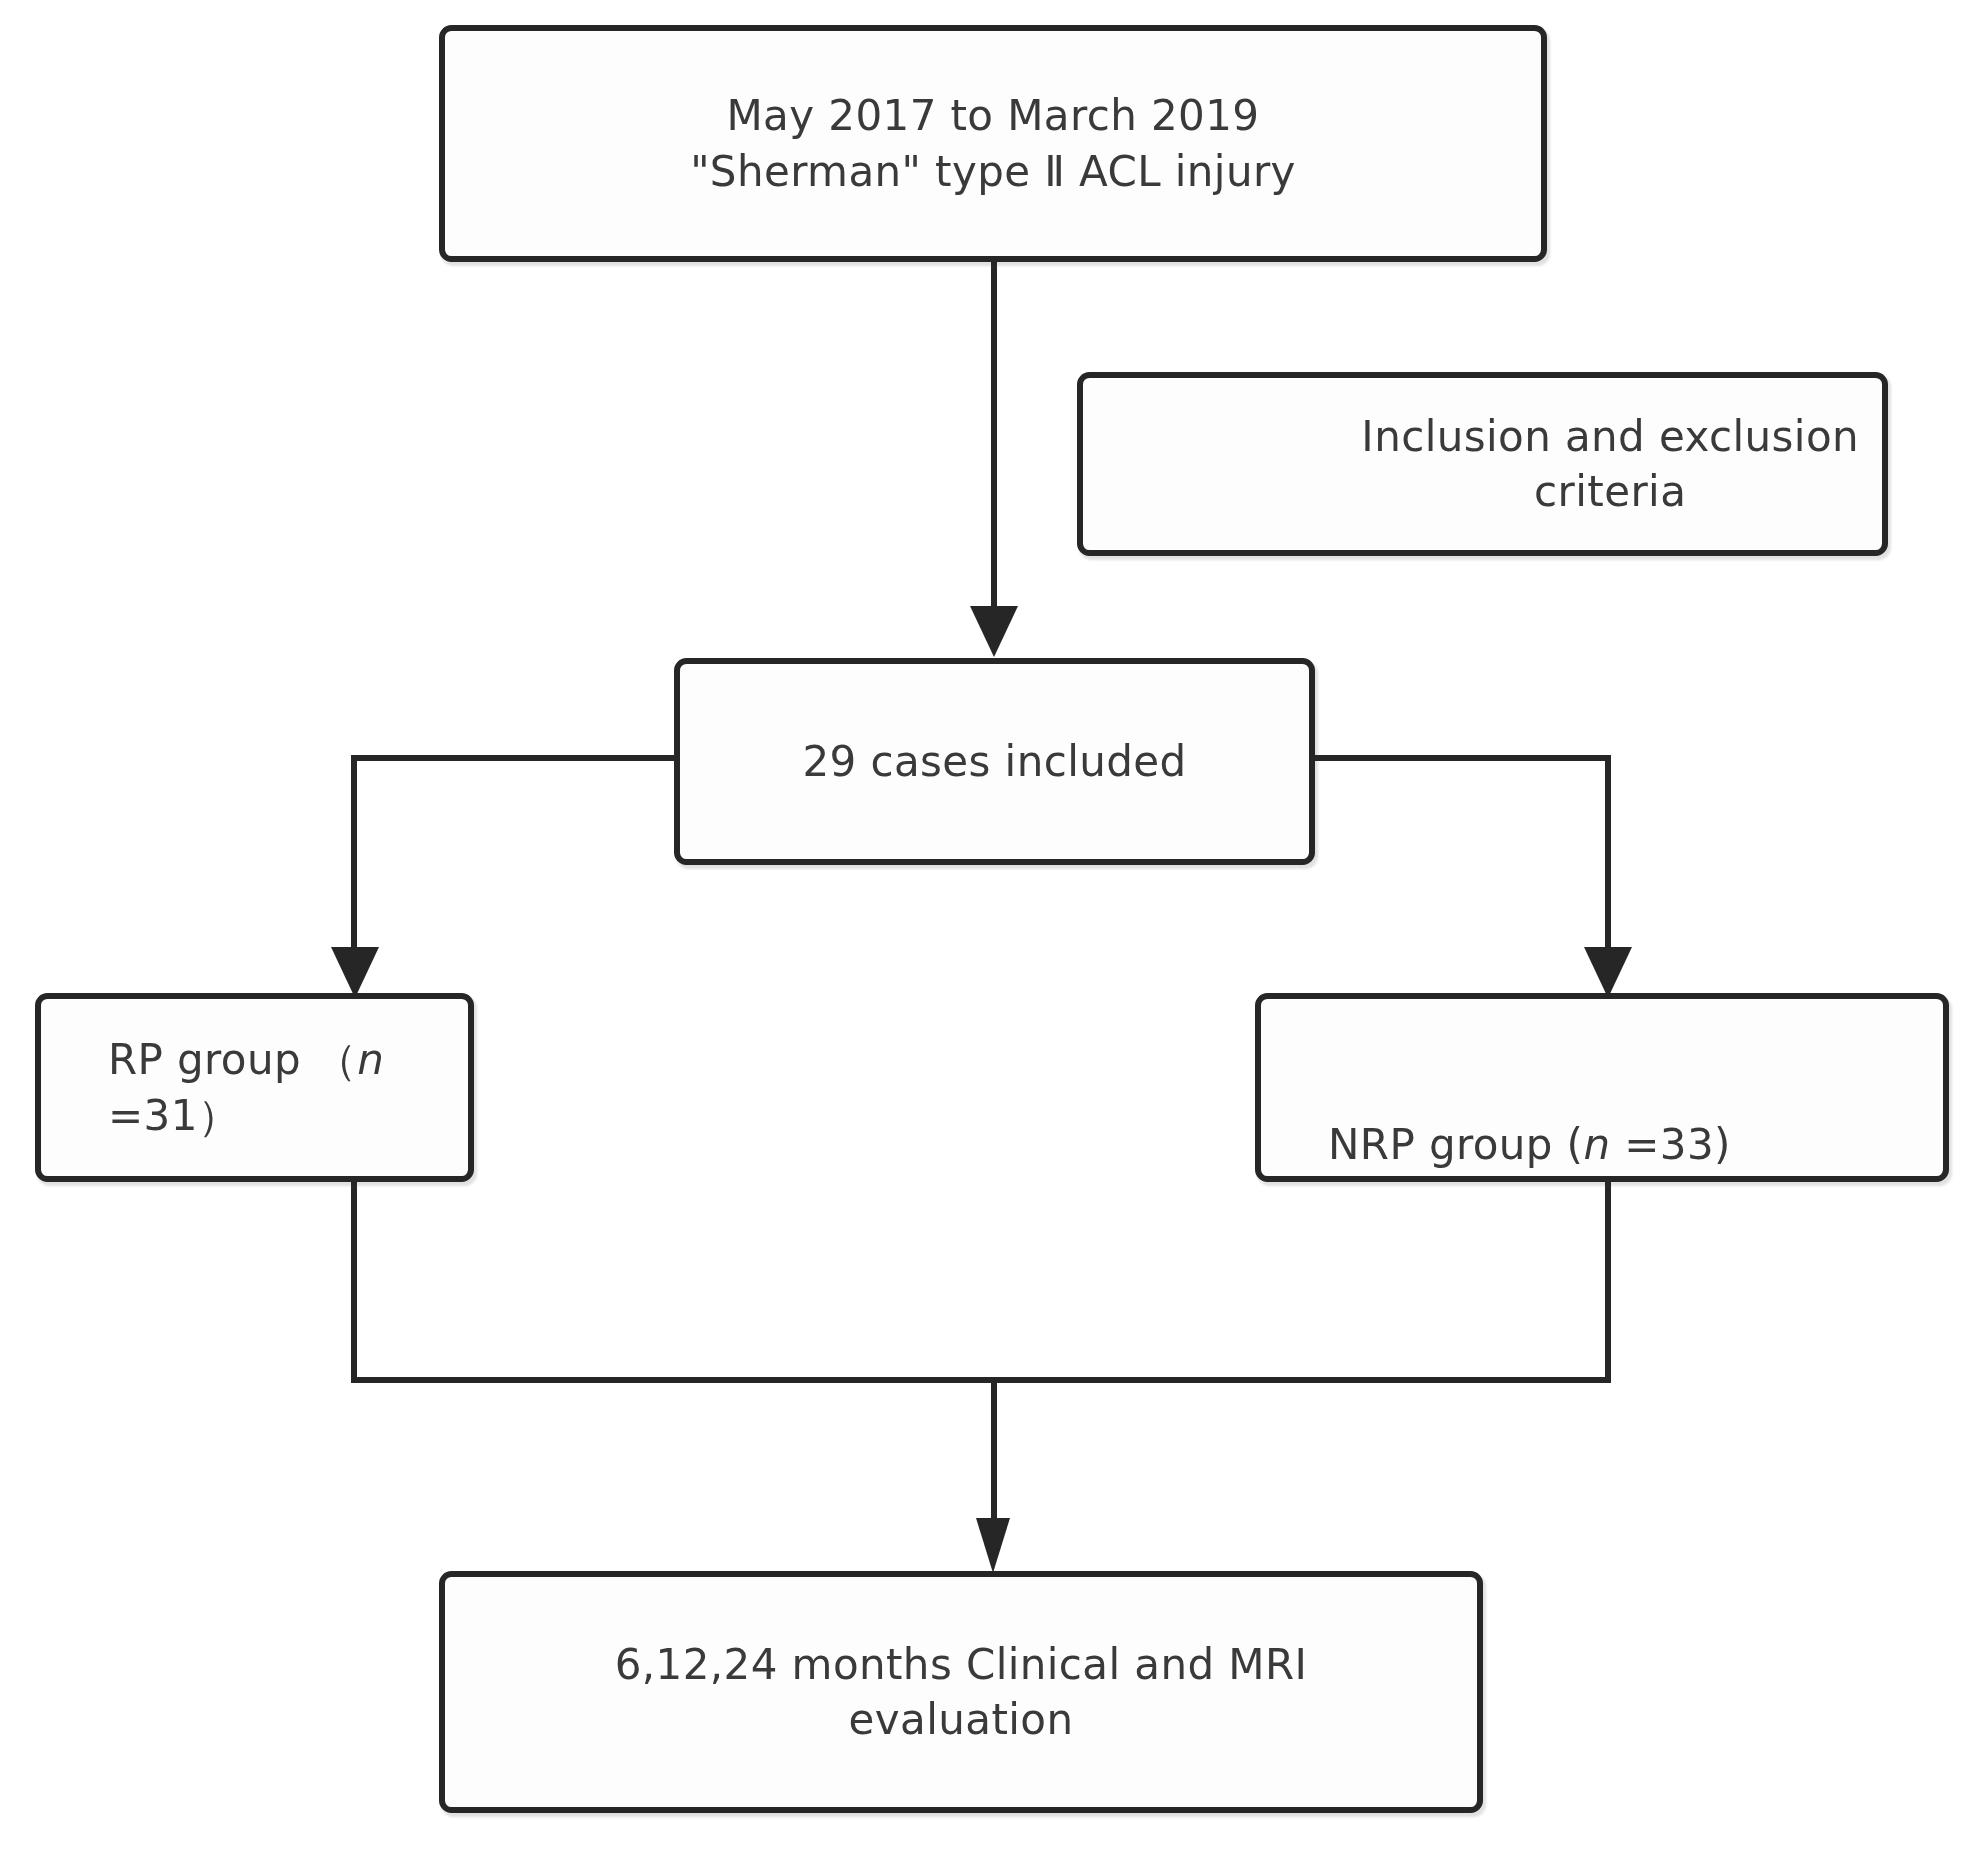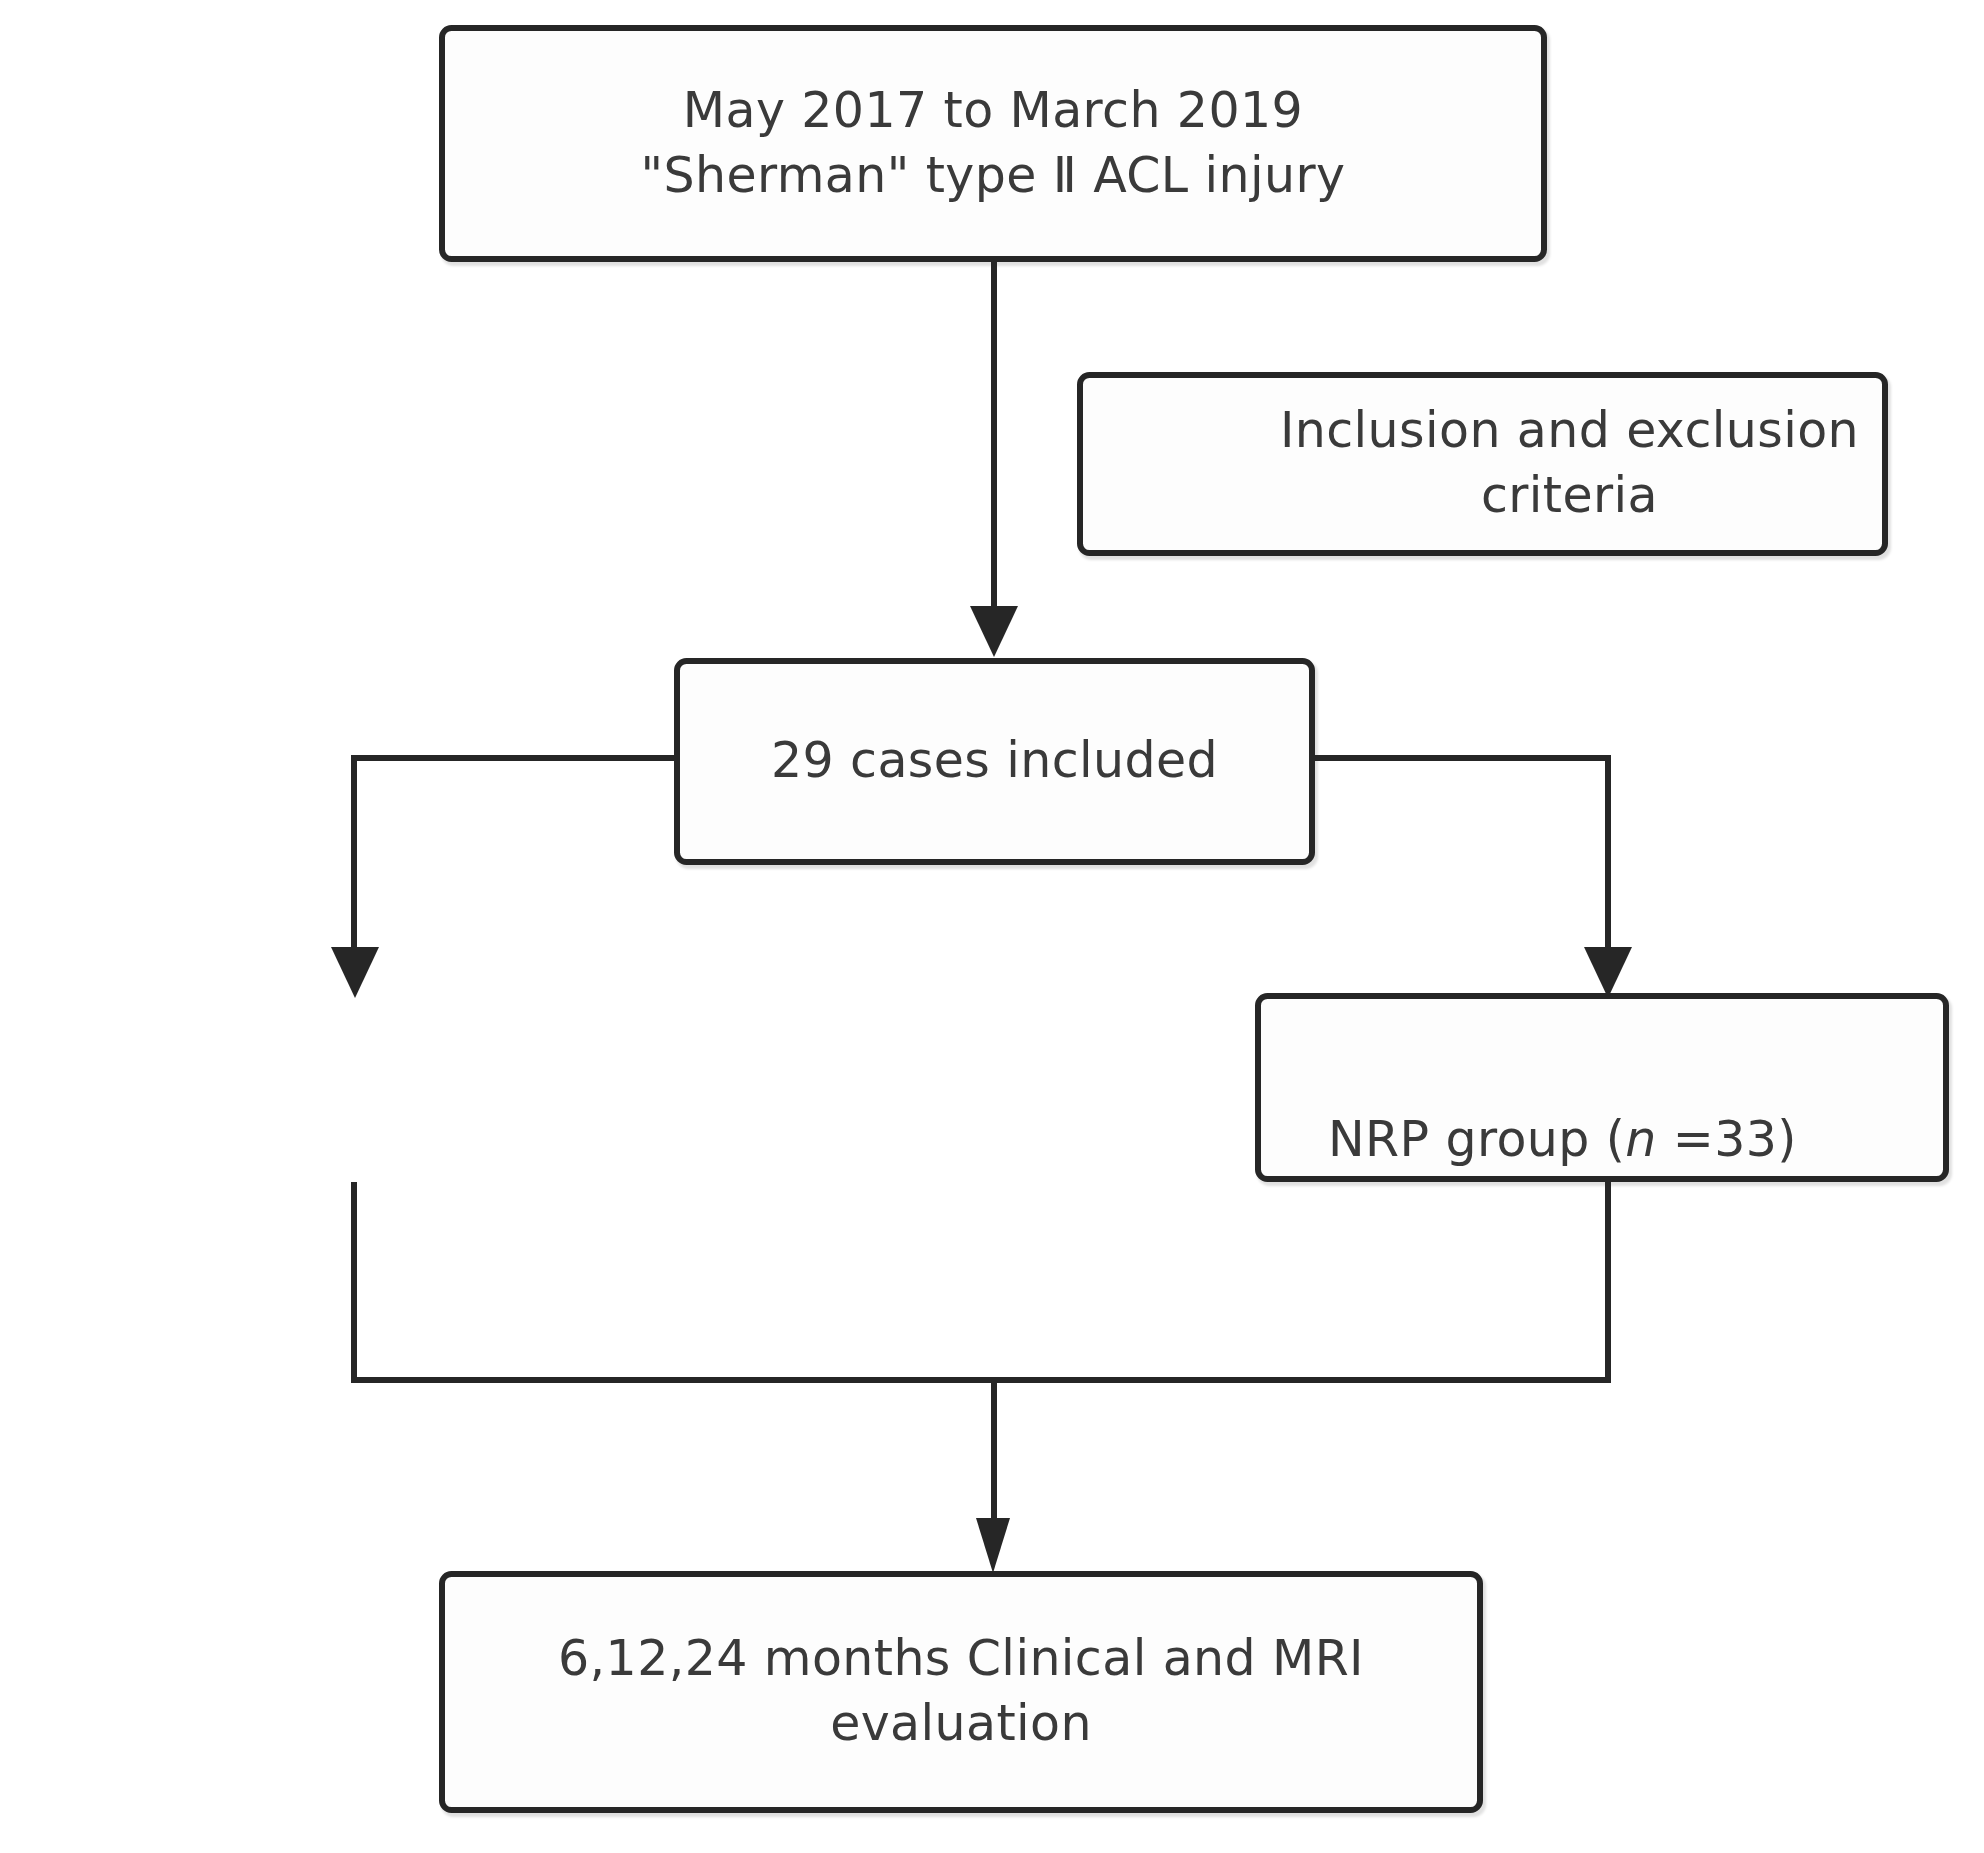--- a/index.html
+++ b/index.html
@@ -19,21 +19,21 @@
     position: absolute;
     box-sizing: border-box;
     background: #fdfdfd;
     border: 6.2px solid #262626;
     border-radius: 12.4px;
     display: flex;
     align-items: center;
     justify-content: center;
     text-align: center;
     color: #3a3a3a;
-    font-size: 49px;
+    font-size: 42px;
     line-height: 1.32;
     letter-spacing: 0.4px;
     box-shadow: 2.7px 3.5px 2.7px rgba(0,0,0,0.12);
     padding: 3.5px 23px;
   }
   .node .txt {
     display: block;
     white-space: pre-line;
   }
   .node-align-left {
@@ -91,20 +91,23 @@
   </div>
 
   <div class="hline" style="left:351px; top:755px; width:326px;"></div>
   <div class="vline" style="left:351px; top:755px; height:197px;"></div>
   <div class="arrow" style="left:331px; top:947px;"></div>
 
   <div class="hline" style="left:1311px; top:755px; width:300px;"></div>
   <div class="vline" style="left:1605px; top:755px; height:197px;"></div>
   <div class="arrow" style="left:1584px; top:947px;"></div>
 
+  <div class="node node-align-left" style="left:35px; top:993px; width:439px; height:189px;">
+    <span class="txt">RP group （<span class="ital">n</span> =31）</span>
+  </div>
 
   <div class="node node-align-left" style="left:1255px; top:993px; width:694px; height:189px;align-items:flex-end;">
     <span class="txt">NRP group (<span class="ital">n</span> =33)</span>
   </div>
 
   <div class="vline" style="left:351px; top:1182px; height:201px;"></div>
   <div class="vline" style="left:1605px; top:1182px; height:201px;"></div>
   <div class="hline" style="left:351px; top:1377px; width:1260px;"></div>
   <div class="vline" style="left:991px; top:1377px; height:146px;"></div>
   <div class="arrow arrow-slim" style="left:976px; top:1518px;"></div>

